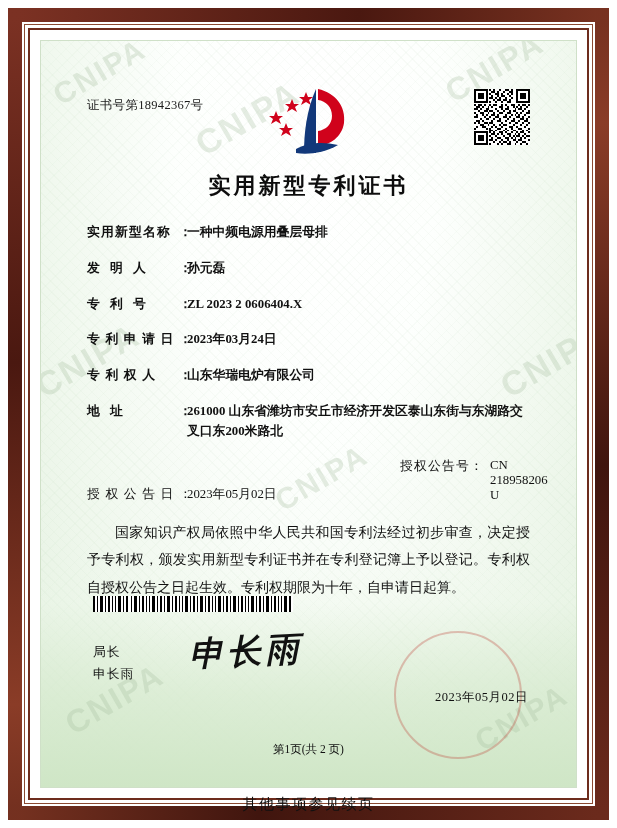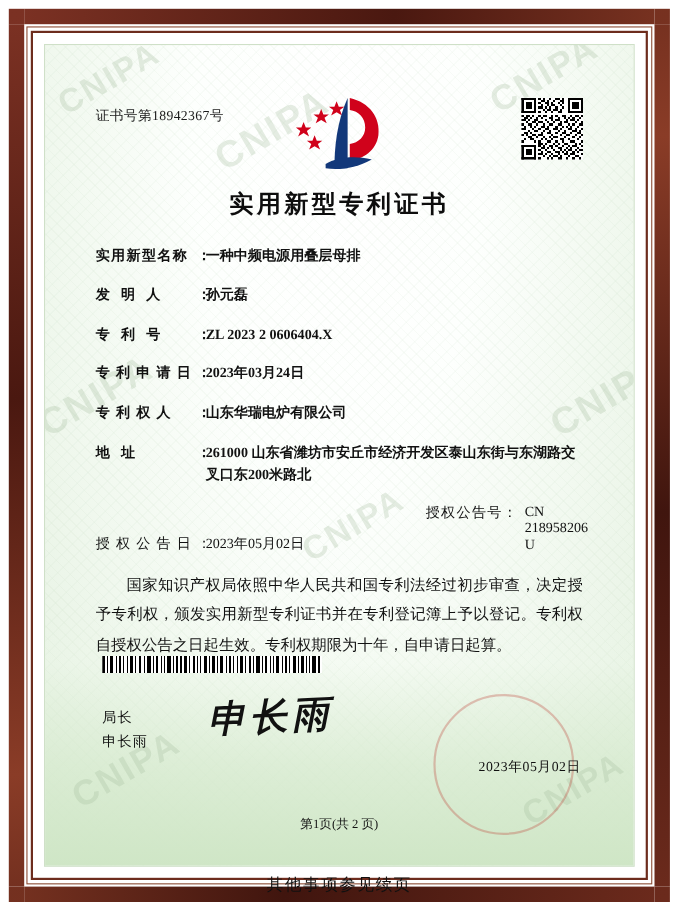--- a/index.html
+++ b/index.html
@@ -170,21 +170,21 @@
   .f-value { flex: 1; }
 
   .row2 {
     display: flex;
     align-items: flex-end;
     margin-bottom: 16px;
     font-size: 12.8px;
     color: #111;
   }
   .row2 .left { display: flex; width: 300px; flex: none; }
-  .row2 .right { display: flex; flex: 1; }
+  .row2 .right { display: flex; flex: 1; margin-left: 13px; }
   .row2 .r-label { letter-spacing: 1.2px; white-space: nowrap; }
 
   .paragraphs {
     position: absolute;
     left: 46px;
     right: 46px;
     top: 430px;
     font-size: 14px;
     line-height: 1.95;
     color: #111;

